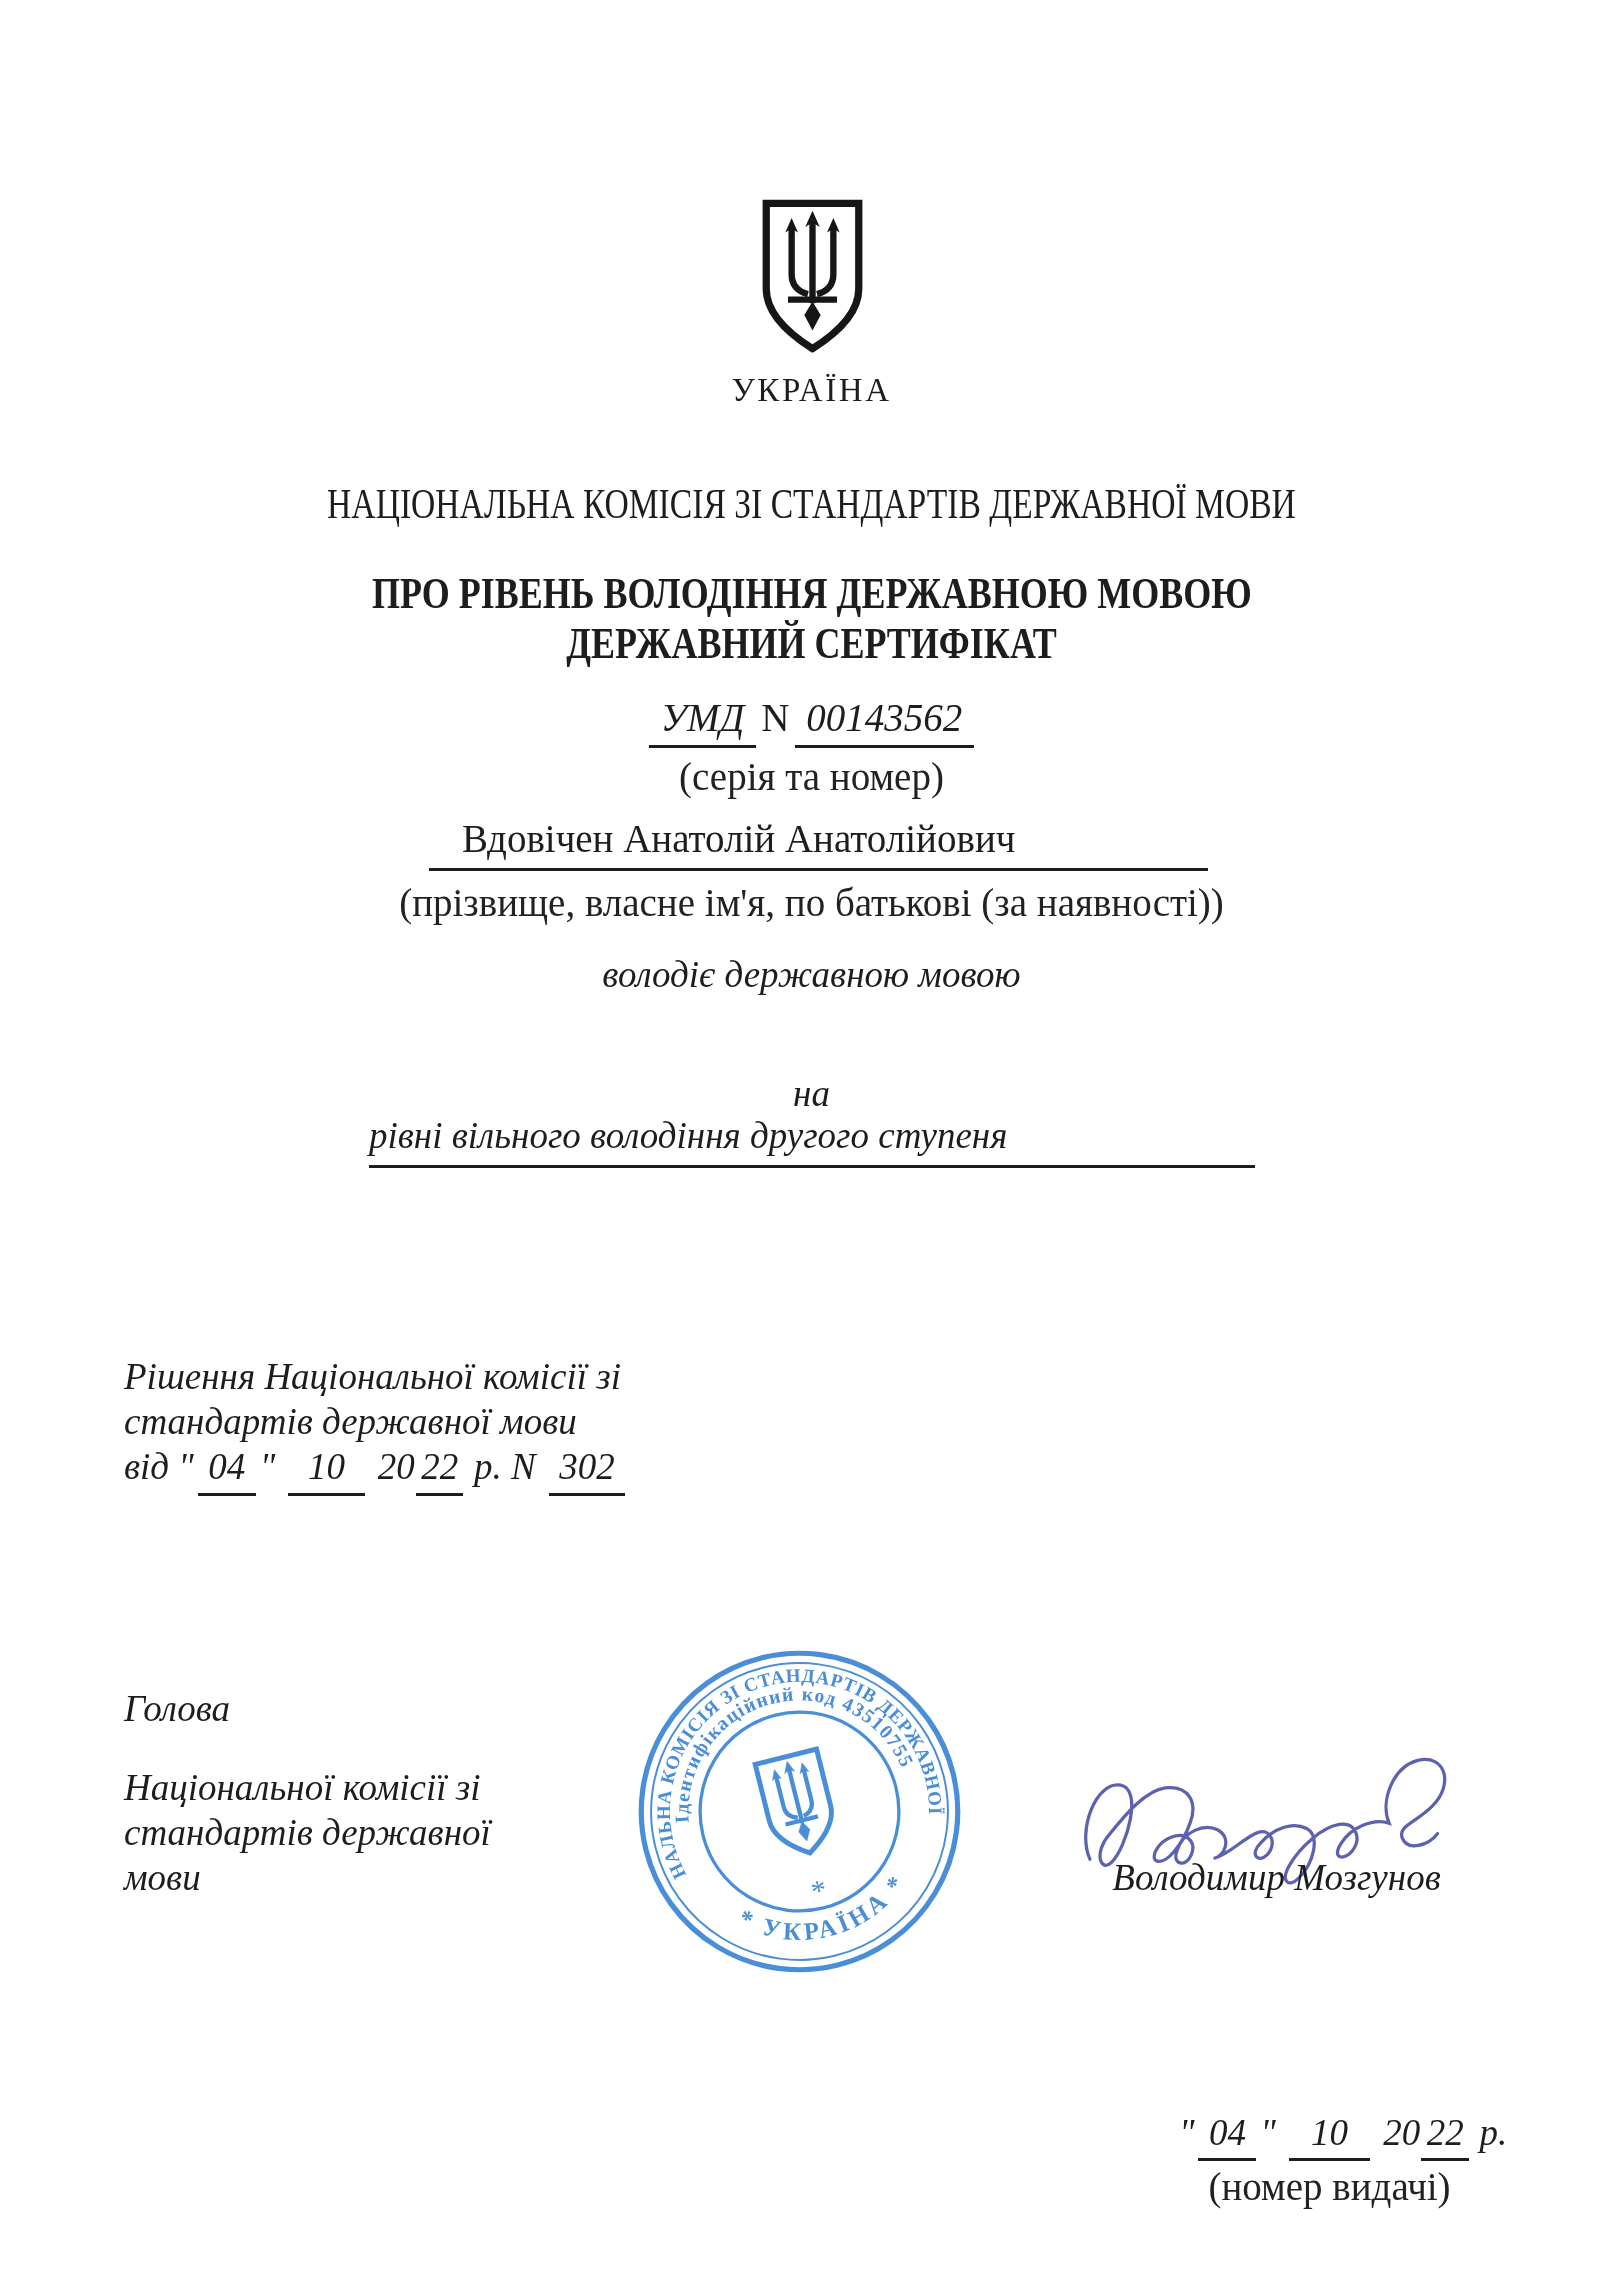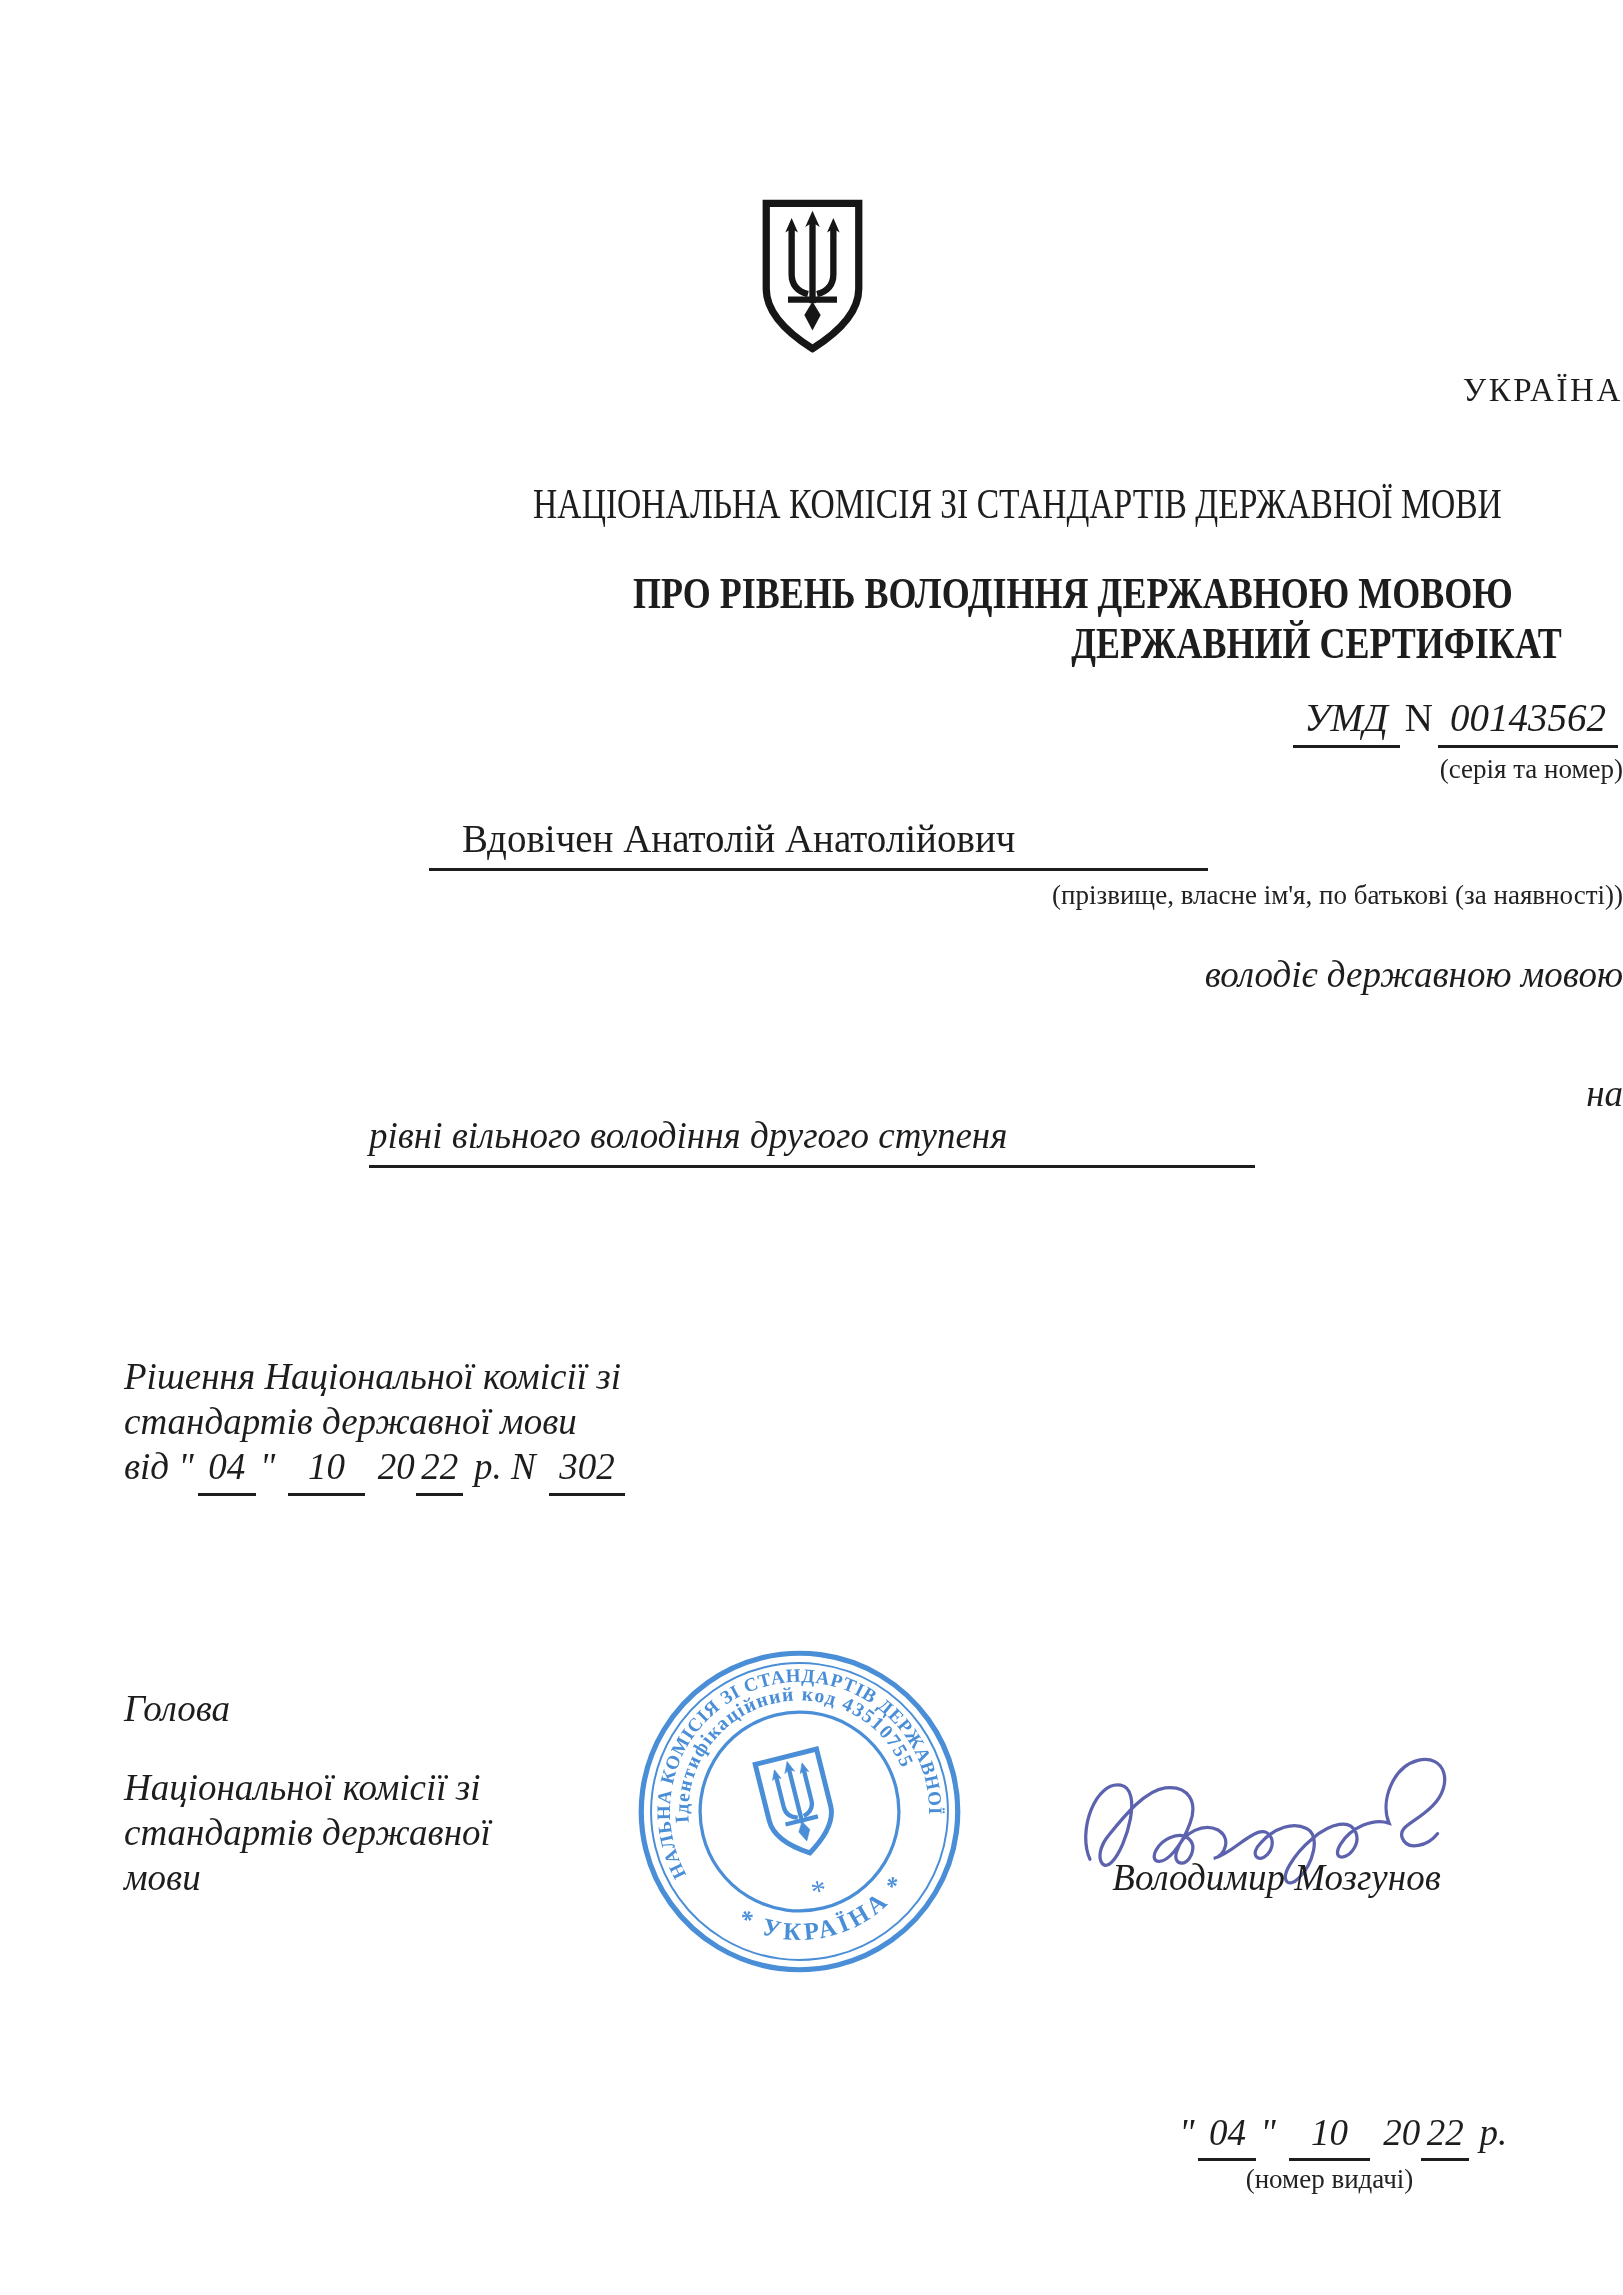--- a/index.html
+++ b/index.html
@@ -1,29 +1,29 @@
 <!DOCTYPE html>
 <html style="font-size:10.5px"><head>
 <meta charset="utf-8">
 <style>
   html,body{margin:0;padding:0;background:#9a9a9a;}
   .page{
     position:relative;width:1623px;height:2295px;background:#ffffff;
     font-family:"Liberation Serif","DejaVu Serif",serif;color:#1d1d1d;overflow:hidden;
   }
   .abs{position:absolute;}
-  .ctr{left:0;width:1623px;text-align:right;}
+  .ctr{left:0;width:1623px;text-align:center;}
   
   .cz{display:inline-block;transform:scaleX(.8);transform-origin:center;white-space:nowrap;}
   .fs-country{font-size:33px;letter-spacing:2.6px;}
   .fs-header{font-size:42px;}
   .fs-title{font-size:45px;font-weight:bold;line-height:50px;}
   .fs-body{font-size:37px;font-style:italic;}
   .fs-fill{font-size:39px;}
-  .fs-cap{font-size:27px;color:#222;}
+  .fs-cap{font-size:39px;color:#222;}
   .u{display:inline-block;border-bottom:3.9px solid #1d1d1d;padding:0 11.8px 5.2px;margin:0 5.2px;font-style:italic;}
   .u4{display:inline-block;border-bottom:3.3px solid #1d1d1d;padding:0 10.5px 3.9px;margin:0 3.9px;}
   .u4.tight{padding:0 5.2px 3.9px;margin:0 1.3px;}
   .field{border-bottom:3.9px solid #1d1d1d;}
   .left-col{line-height:45px;white-space:nowrap;}
   .stamp{opacity:.93;}
   .sig{opacity:.9;}
 </style>
 </head>
 <body>

